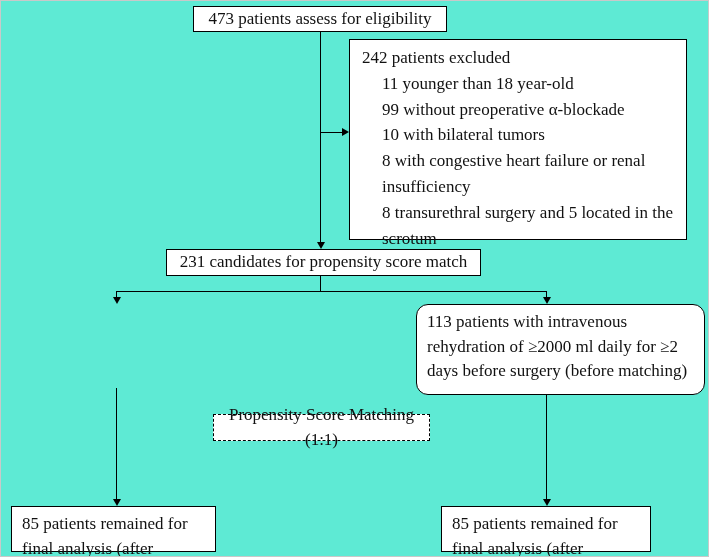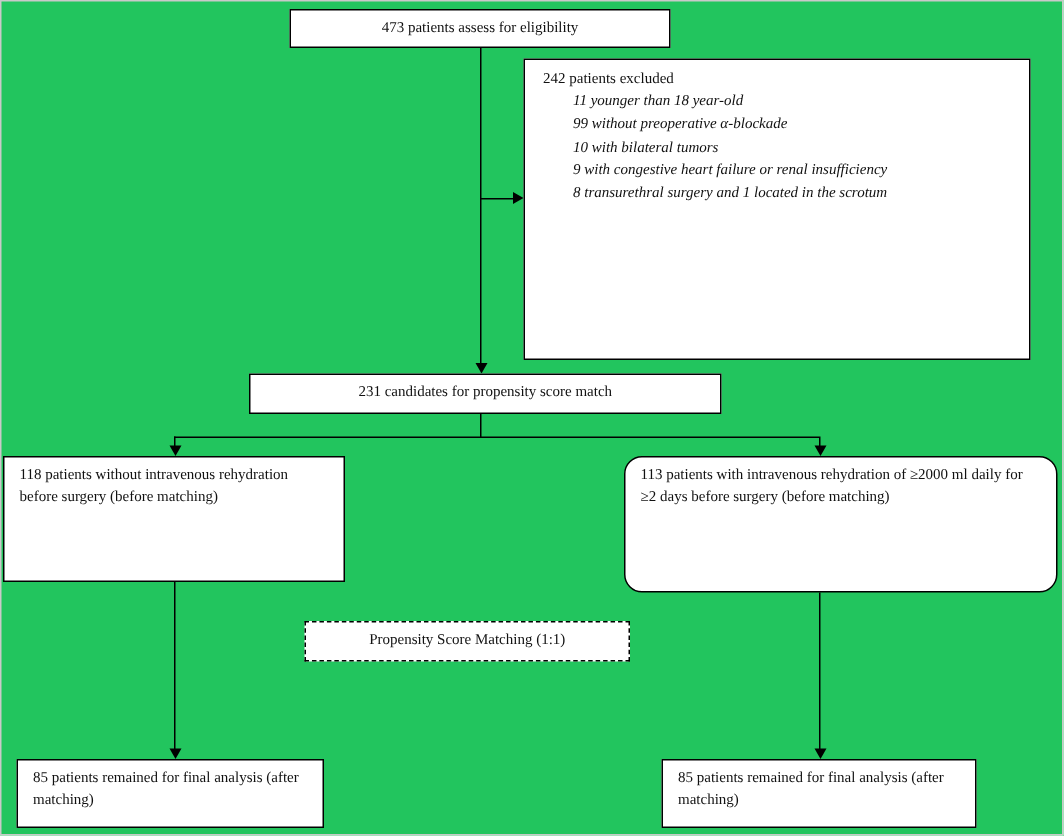--- a/index.html
+++ b/index.html
@@ -4,25 +4,25 @@
 <style>
   html, body {
     margin: 0;
     padding: 0;
     background: #ffffff;
   }
   #figure {
     position: relative;
     width: 709px;
     height: 557px;
-    background: #22c55e;
+    background: #5eead4;
     border: 1px solid #c9c9c9;
     box-sizing: border-box;
     font-family: "Liberation Serif", "DejaVu Serif", serif;
-    font-size: 10px;
+    font-size: 17px;
     color: #111111;
     overflow: hidden;
   }
   .box {
     position: absolute;
     border: 1px solid #000000;
     background: #ffffff;
     box-sizing: border-box;
     line-height: 1.45;
   }
@@ -63,21 +63,20 @@
     height: 0;
     border-top: 4px solid transparent;
     border-bottom: 4px solid transparent;
     border-left: 7px solid #000000;
   }
   .excl-title {
     padding: 0 0 0 2px;
   }
   .excl-item {
     padding-left: 22px;
-    font-style: italic;
   }
 </style>
 </head>
 <body>
 
 <div id="figure">
 
   <div class="box centered" style="left:192px; top:5px; width:254px; height:26px;">
     <span>473 patients assess for eligibility</span>
   </div>
@@ -86,44 +85,41 @@
   <div class="arrow-down" style="left:316px; top:241px;"></div>
 
   <div class="hline" style="left:319px; top:131px; width:22px;"></div>
   <div class="arrow-right" style="left:341px; top:127px;"></div>
 
   <div class="box lefttext" style="left:348px; top:38px; width:338px; height:201px; line-height:1.52;">
     <div class="excl-title">242 patients excluded</div>
     <div class="excl-item">11 younger than 18 year-old</div>
     <div class="excl-item">99 without preoperative α-blockade</div>
     <div class="excl-item">10 with bilateral tumors</div>
-    <div class="excl-item">9 with congestive heart failure or renal insufficiency</div>
-    <div class="excl-item">8 transurethral surgery and 1 located in the scrotum</div>
+    <div class="excl-item">8 with congestive heart failure or renal insufficiency</div>
+    <div class="excl-item">8 transurethral surgery and 5 located in the scrotum</div>
   </div>
 
   <div class="box centered" style="left:165px; top:248px; width:315px; height:27px;font-family:Liberation Serif, serif;">
     <span>231 candidates for propensity score match</span>
   </div>
 
   <div class="vline" style="left:319px; top:275px; height:16px;"></div>
   <div class="hline" style="left:115px; top:290px; width:430px;"></div>
   <div class="vline" style="left:115px; top:290px; height:7px;"></div>
   <div class="arrow-down" style="left:112px; top:296px;"></div>
   <div class="vline" style="left:545px; top:290px; height:7px;"></div>
   <div class="arrow-down" style="left:542px; top:296px;"></div>
 
-  <div class="box lefttext" style="left:1px; top:303px; width:228px; height:84px;">
-    <span>118 patients without intravenous rehydration before surgery (before matching)</span>
-  </div>
 
   <div class="box lefttext" style="left:415px; top:303px; width:289px; height:91px;border-radius:12px;">
     <span>113 patients with intravenous rehydration of ≥2000 ml daily for ≥2 days before surgery (before matching)</span>
   </div>
 
-  <div class="box centered dashed" style="left:202px; top:413px; width:217px; height:27px;">
+  <div class="box centered dashed" style="left:212px; top:413px; width:217px; height:27px;">
     <span>Propensity Score Matching (1:1)</span>
   </div>
 
   <div class="vline" style="left:115px; top:387px; height:112px;"></div>
   <div class="arrow-down" style="left:112px; top:498px;"></div>
 
   <div class="vline" style="left:545px; top:394px; height:105px;"></div>
   <div class="arrow-down" style="left:542px; top:498px;"></div>
 
   <div class="box lefttext" style="left:10px; top:505px; width:205px; height:46px;">

